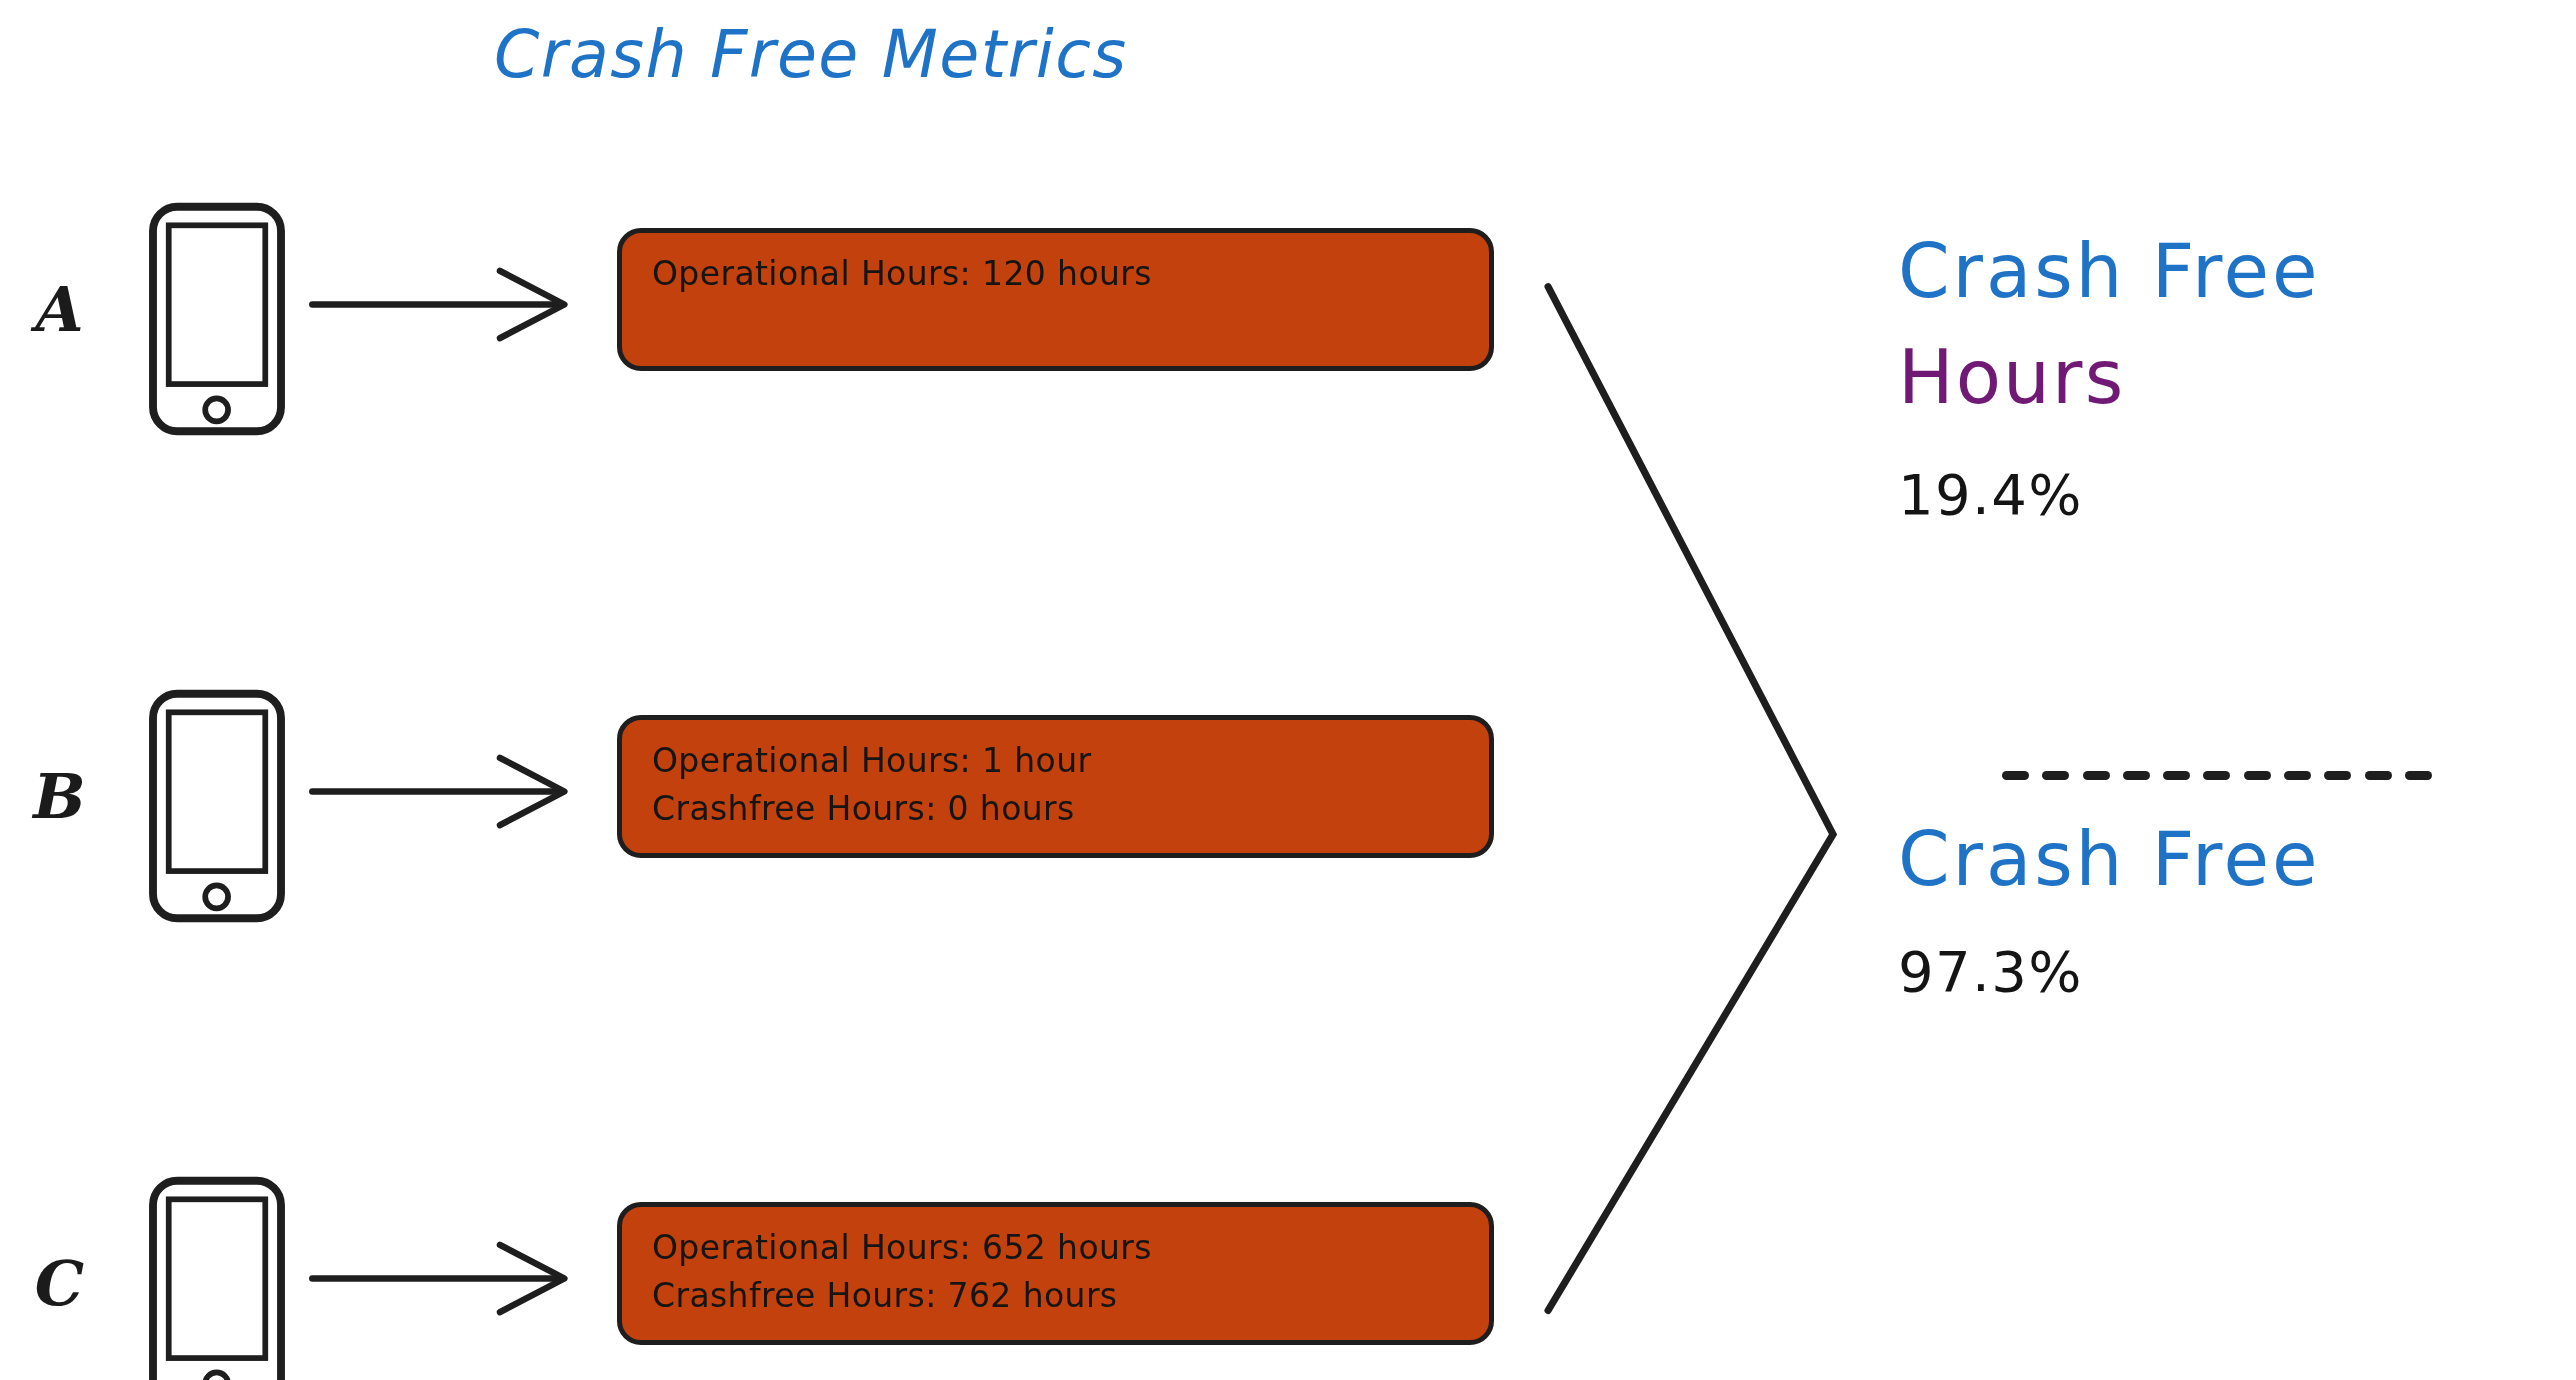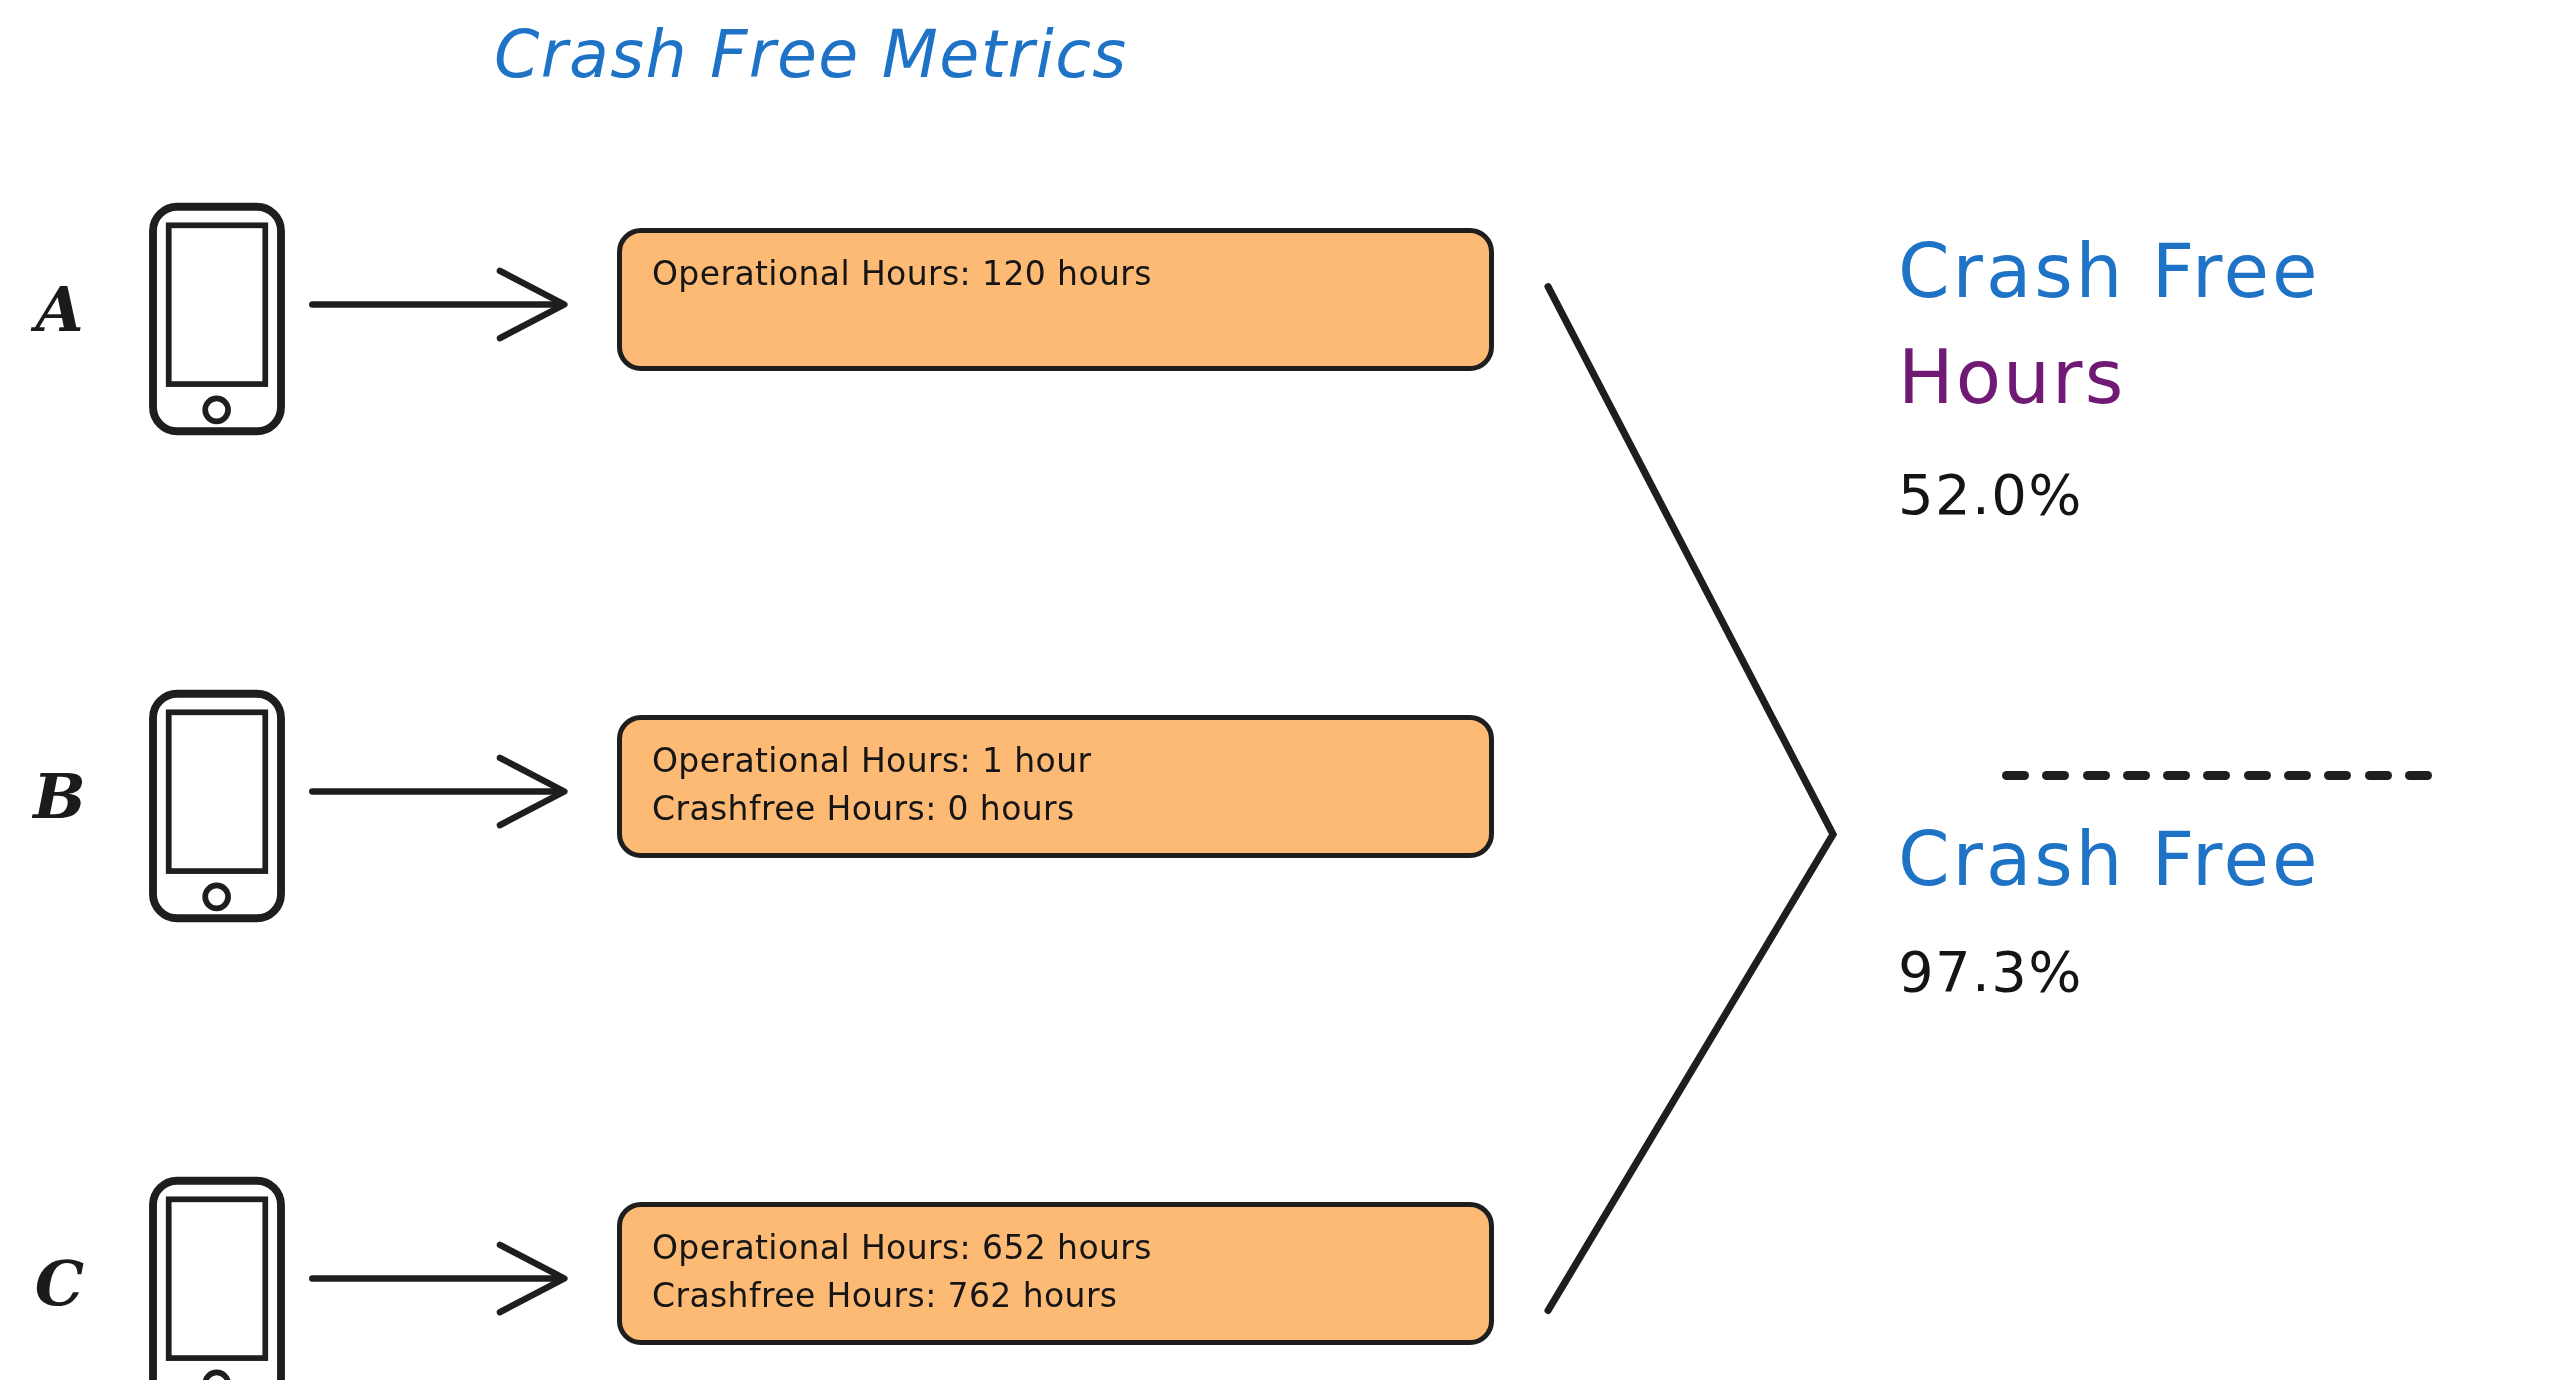--- a/index.html
+++ b/index.html
@@ -78,21 +78,21 @@
   .flow-arrow svg { display: block; width: 100%; height: 100%; }
 
   .metric-box {
     position: absolute;
     left: 617px;
     top: 49px;
     width: 877px;
     height: 143px;
     border: 5px solid #1e1e1e;
     border-radius: 24px;
-    background: #fdba74;
+    background: #c2410c;
     box-sizing: border-box;
     padding: 17px 0 0 30px;
   }
   .metric-line {
     font-family: "DejaVu Sans", sans-serif;
     font-size: 33px;
     color: #151515;
     line-height: 1.45;
     white-space: nowrap;
     letter-spacing: 0.4px;
@@ -241,21 +241,21 @@
     <svg viewBox="0 0 500 1500" xmlns="http://www.w3.org/2000/svg">
       <polyline points="42,40 440,805 42,1470" fill="none" stroke="#1e1e1e" stroke-width="10" stroke-linecap="round" stroke-linejoin="miter"></polyline>
     </svg>
   </div>
 
   <div class="results-panel">
 
     <div class="result-block block-hours">
       <div class="result-title-line">Crash Free</div>
       <div class="result-unit">Hours</div>
-      <div class="result-value">52.0%</div>
+      <div class="result-value">19.4%</div>
     </div>
 
     <div class="divider-dashes">
       <span class="dash"></span>
       <span class="dash"></span>
       <span class="dash"></span>
       <span class="dash"></span>
       <span class="dash"></span>
       <span class="dash"></span>
       <span class="dash"></span>

